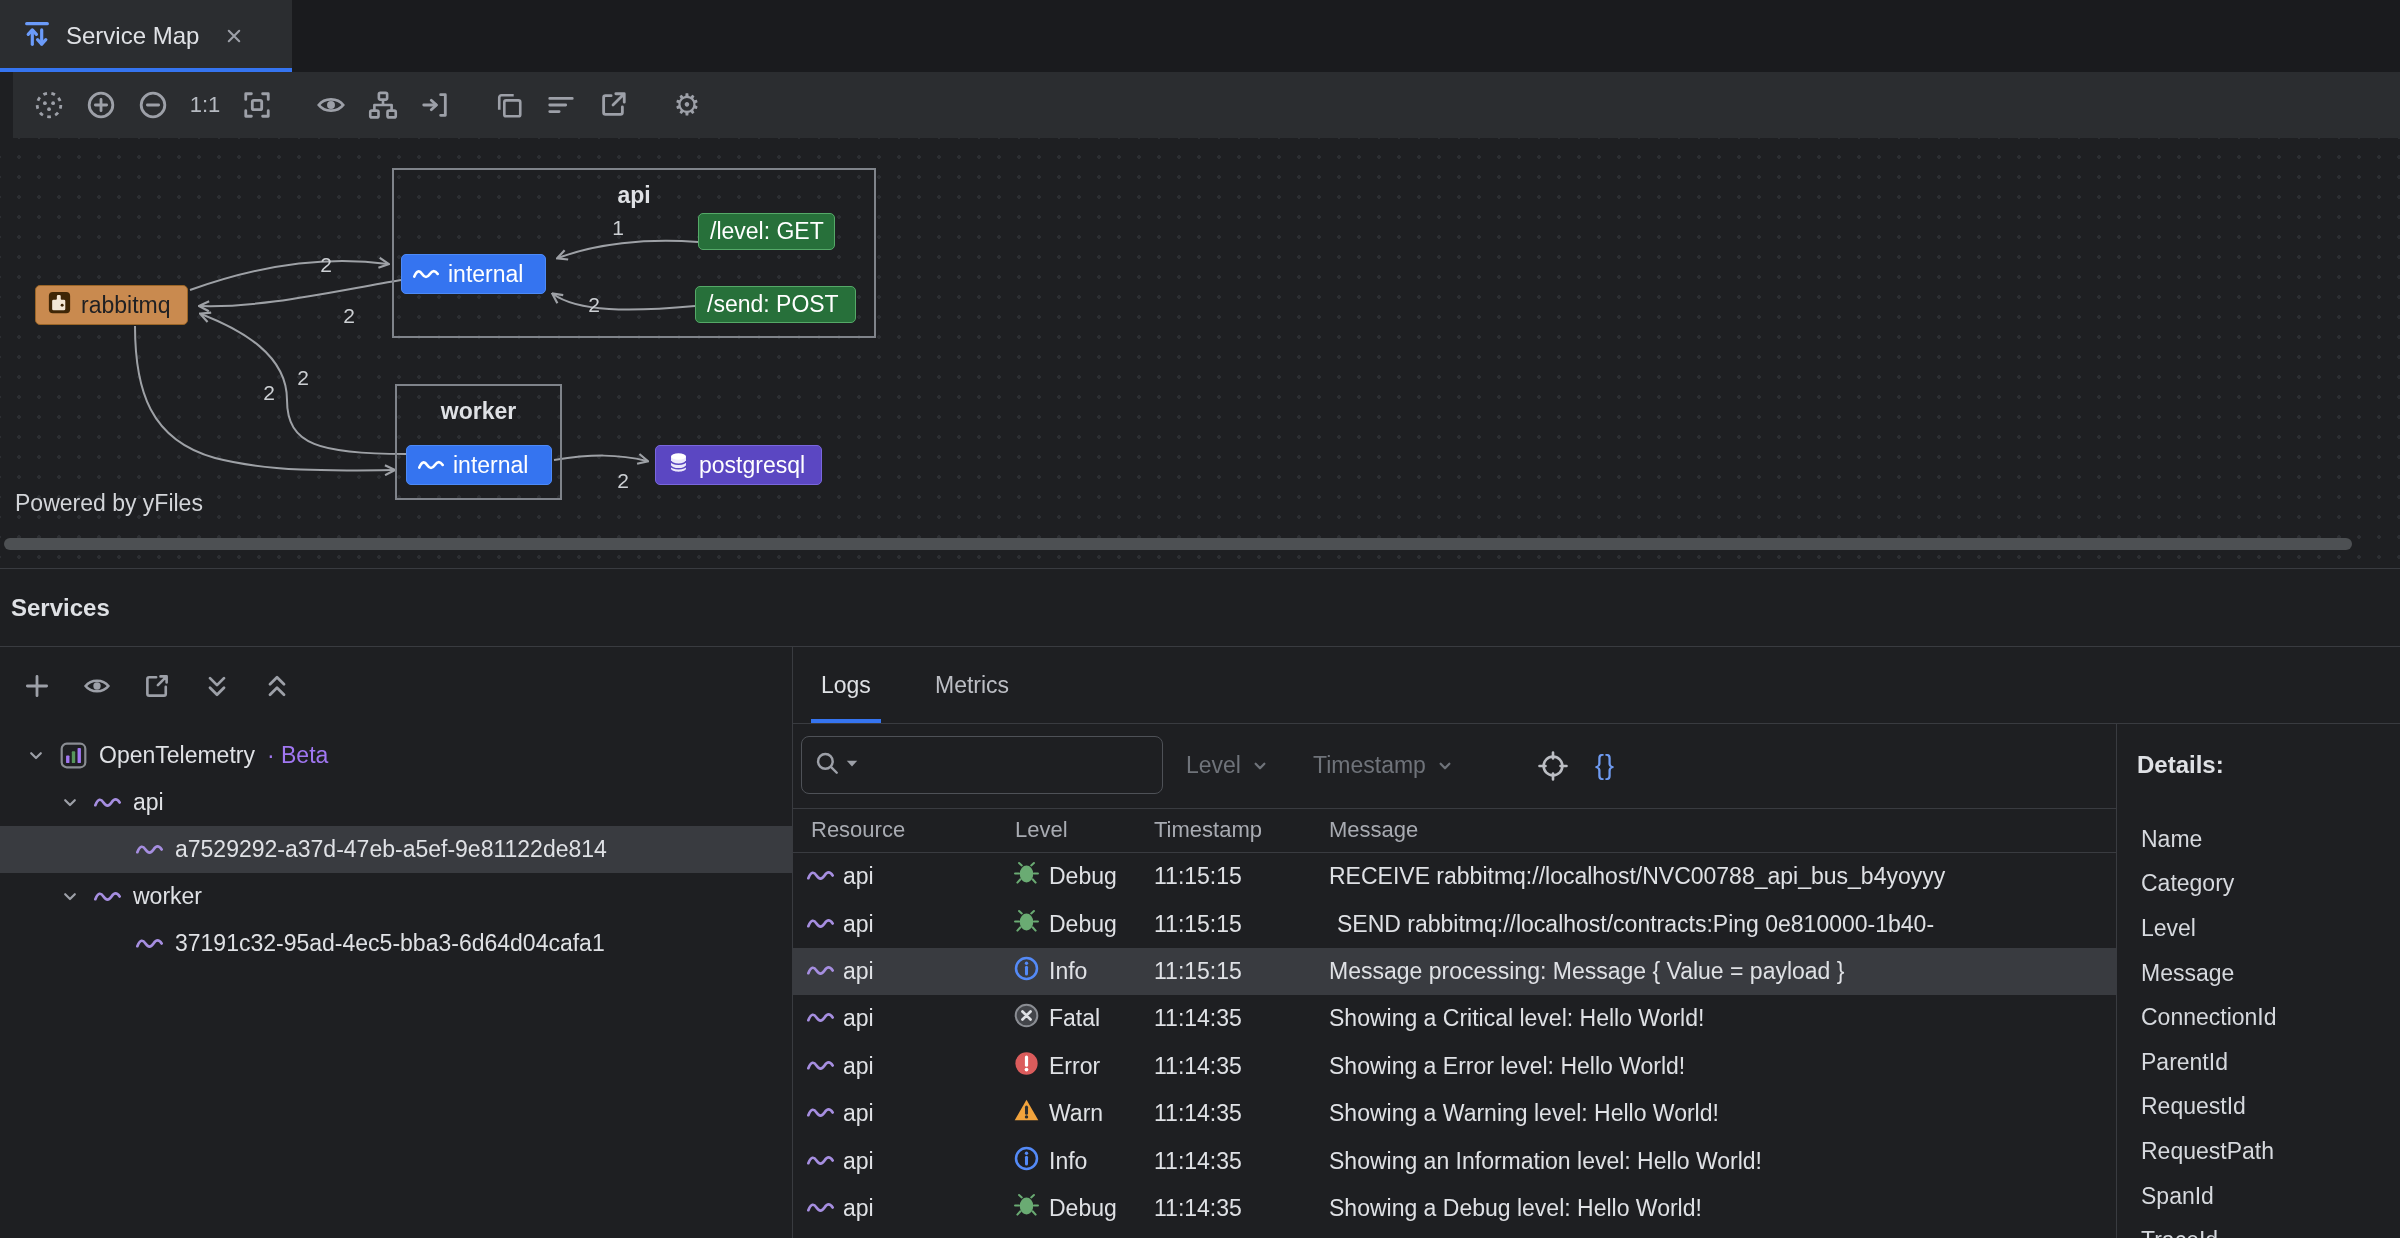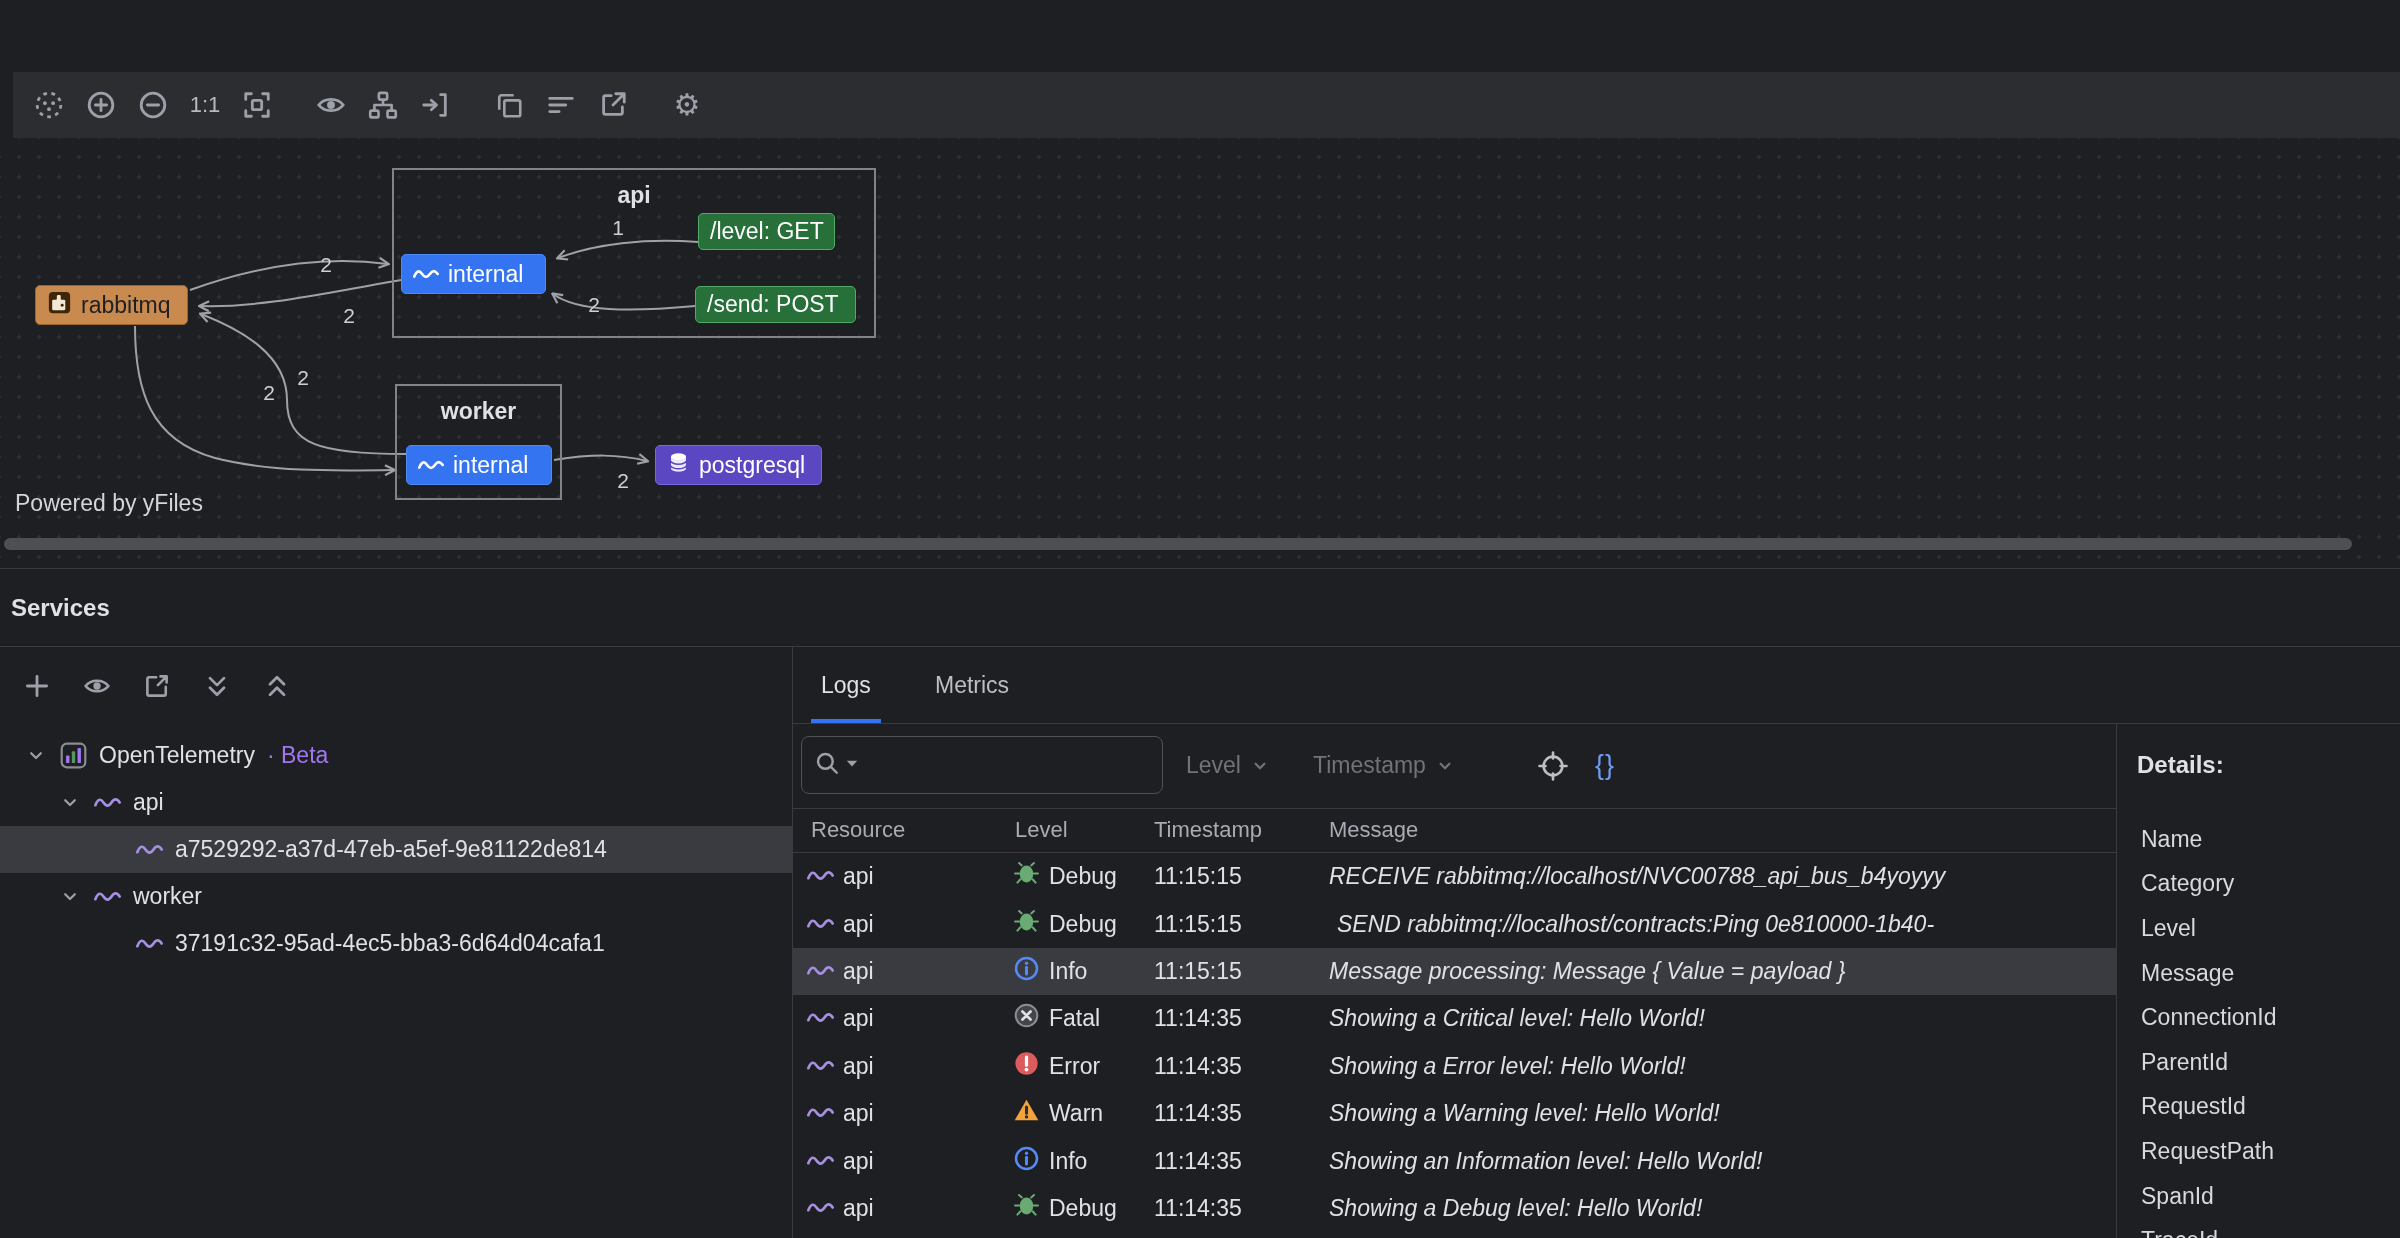--- a/index.html
+++ b/index.html
@@ -84,32 +84,52 @@
 
   .logs-area { position:absolute; left:0; top:0; width:1323px; bottom:0; }
   .flt-line  { position:absolute; top:161px; left:0; width:1323px; height:1px; background:#393b40; }
   .hdr-line  { position:absolute; top:205px; left:0; width:1323px; height:1px; background:#393b40; }
   .hdr-cell { position:absolute; top:161px; height:44px; display:flex; align-items:center;
               font-size:22px; color:#a8abb2; }
   .log-row { position:absolute; left:0; width:1323px; height:47.4px; }
   .log-row.selected { background:#393b40; }
   .lcell { position:absolute; top:0; height:47.4px; display:flex; align-items:center; gap:9px;
            font-size:23px; color:#dfe1e5; white-space:nowrap; }
-  .lcell.msg { overflow:hidden; right:2px;font-style:italic; }
+  .lcell.msg { overflow:hidden; right:2px; }
 
   .details-panel { position:absolute; left:1323px; top:76px; right:0; bottom:-1px; border-left:1px solid #393b40; }
   .details-title { position:absolute; left:20px; top:28px; font-weight:bold; font-size:24px; color:#dfe1e5; }
   .detail-field { position:absolute; left:24px; height:44.6px; display:flex; align-items:center;
                   font-size:23px; color:#d6d9de; white-space:nowrap; }
 </style>
 </head>
 <body>
 
 <div class="app">
 
+  <div class="tabbar">
+    <div class="tab">
+      <span>
+        <svg width="30" height="30" viewBox="0 0 16 16" fill="none" stroke="#6b9bfa" stroke-width="1.7" stroke-linecap="round" stroke-linejoin="round">
+          <path d="M2.5 2.5 H13.5"></path>
+          <path d="M5.5 13.5 V6"></path>
+            <path d="M3.3 8.2 L5.5 5.8 L7.7 8.2"></path>
+          <path d="M10.5 5.8 V13.3"></path>
+            <path d="M8.3 11 L10.5 13.4 L12.7 11"></path>
+        </svg>
+      </span>
+      <span class="tab-title">Service Map</span>
+      <span class="tab-close">
+        <svg width="22" height="22" viewBox="0 0 16 16" stroke="#9da0a8" stroke-width="1.5" stroke-linecap="round">
+          <path d="M4.2 4.2 L11.8 11.8 M11.8 4.2 L4.2 11.8"></path>
+        </svg>
+      </span>
+      <span class="tab-underline"></span>
+    </div>
+  </div>
 
   <div class="map-toolbar">
     <span class="tbi">
       <svg width="30" height="30" viewBox="0 0 16 16" fill="none" stroke="currentColor" stroke-width="1.5">
         <circle cx="8" cy="8" r="6.3" stroke-dasharray="2 2.4"></circle>
         <circle cx="5.8" cy="7" r="1" fill="currentColor" stroke="none"></circle>
         <circle cx="10.2" cy="7" r="1" fill="currentColor" stroke="none"></circle>
         <circle cx="8" cy="10.2" r="1" fill="currentColor" stroke="none"></circle>
       </svg>
     </span>

